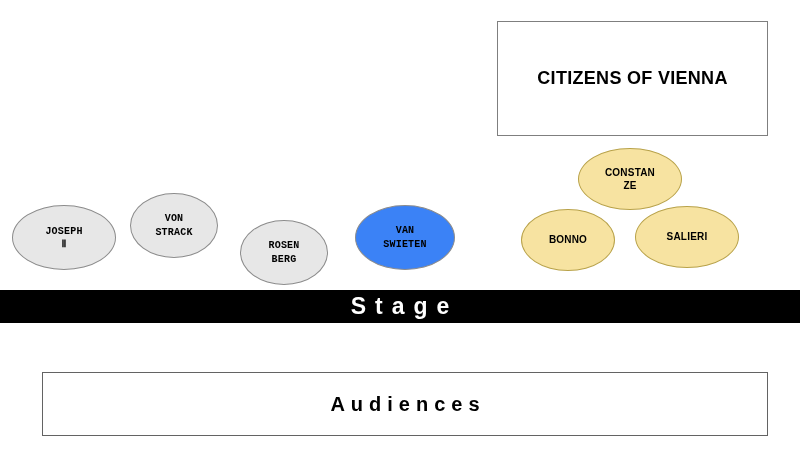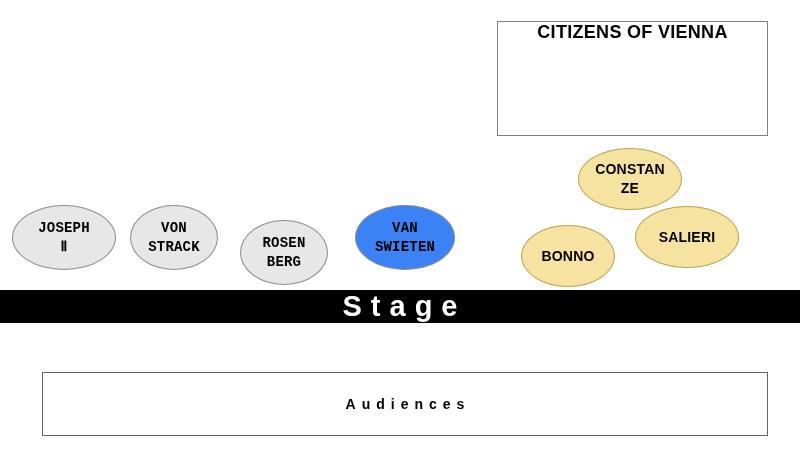--- a/index.html
+++ b/index.html
@@ -21,20 +21,21 @@
     background: #ffffff;
   }
 
   
   .group-box {
     position: absolute;
     box-sizing: border-box;
     background: #ffffff;
     border: 1px solid #7f7f7f;
     display: flex;
+    align-items: center;
     justify-content: center;
   }
   .group-box .group-label {
     font-size: 18px;
     font-weight: bold;
     color: #000000;
     letter-spacing: 0.3px;
     text-align: center;
     line-height: 1.2;
   }
@@ -52,21 +53,21 @@
   .actor.gray {
     background: #e7e7e7;
     border: 1px solid #8c8c8c;
     font-family: Liberation Mono, monospace;
   }
   .actor.yellow {
     background: #f7e3a1;
     border: 1px solid #b8a24a;
   }
   .actor .actor-label {
-    font-size: 14px;
+    font-size: 10px;
     font-weight: bold;
     color: #000000;
     line-height: 1.35;
     letter-spacing: 0.2px;
     white-space: pre-line;
     padding: 0 4px;
   }
   .actor .actor-label.roman {
     line-height: 1.3;
   }
@@ -75,75 +76,75 @@
   .stage-bar {
     position: absolute;
     box-sizing: border-box;
     background: #000000;
     display: flex;
     align-items: center;
     justify-content: center;
   }
   .stage-bar .stage-label {
     color: #ffffff;
-    font-size: 29px;
+    font-size: 23px;
     font-weight: bold;
     letter-spacing: 9px;
     text-indent: 9px;
   }
 
   
   .audience-box {
     position: absolute;
     box-sizing: border-box;
     background: #ffffff;
     border: 1px solid #636363;
     display: flex;
     align-items: center;
     justify-content: center;
   }
   .audience-box .audience-label {
     color: #000000;
-    font-size: 14px;
+    font-size: 20px;
     font-weight: bold;
     letter-spacing: 6px;
     text-indent: 6px;
   }
 </style>
 </head>
 <body style="background: rgb(255, 255, 255);">
 
 <div id="canvas" style="background: rgb(255, 255, 255);">
 
   <div class="group-box" id="group-box" style="left: 497px; top: 21px; width: 271px; height: 115px; background: rgb(255, 255, 255); border-color: rgb(127, 127, 127);">
     <span class="group-label">CITIZENS OF VIENNA</span>
   </div>
 
   <div id="actors-layer">
       <div class="actor gray" style="left: 12px; top: 205px; width: 104px; height: 65px; background: rgb(231, 231, 231); border-color: rgb(140, 140, 140);">
         <span class="actor-label roman">JOSEPH
 Ⅱ</span>
       </div>
-      <div class="actor gray" style="left: 130px; top: 205px; width: 88px; height: 65px; background: rgb(231, 231, 231); border-color: rgb(140, 140, 140);">
+      <div class="actor gray" style="left: 130px; top: 193px; width: 88px; height: 65px; background: rgb(231, 231, 231); border-color: rgb(140, 140, 140);">
         <span class="actor-label">VON
 STRACK</span>
       </div>
       <div class="actor gray" style="left: 240px; top: 220px; width: 88px; height: 65px; background: rgb(231, 231, 231); border-color: rgb(140, 140, 140);">
         <span class="actor-label">ROSEN
 BERG</span>
       </div>
       <div class="actor gray" style="left: 355px; top: 205px; width: 100px; height: 65px; background: #3b82f6; border-color: rgb(140, 140, 140);">
         <span class="actor-label">VAN
 SWIETEN</span>
       </div>
       <div class="actor yellow" style="left: 578px; top: 148px; width: 104px; height: 62px; background: rgb(247, 227, 161); border-color: rgb(184, 162, 74);">
         <span class="actor-label">CONSTAN
 ZE</span>
       </div>
-      <div class="actor yellow" style="left: 521px; top: 225px; width: 94px; height: 62px; background: rgb(247, 227, 161); border-color: rgb(184, 162, 74);">
+      <div class="actor yellow" style="left: 521px; top: 209px; width: 94px; height: 62px; background: rgb(247, 227, 161); border-color: rgb(184, 162, 74);">
         <span class="actor-label">BONNO</span>
       </div>
       <div class="actor yellow" style="left: 635px; top: 206px; width: 104px; height: 62px; background: rgb(247, 227, 161); border-color: rgb(184, 162, 74);">
         <span class="actor-label">SALIERI</span>
       </div>
     </div>
 
   <div class="stage-bar" id="stage-bar" style="left: 0px; top: 290px; width: 800px; height: 33px; background: rgb(0, 0, 0);">
     <span class="stage-label" style="color: rgb(255, 255, 255);">Stage</span>
   </div>

